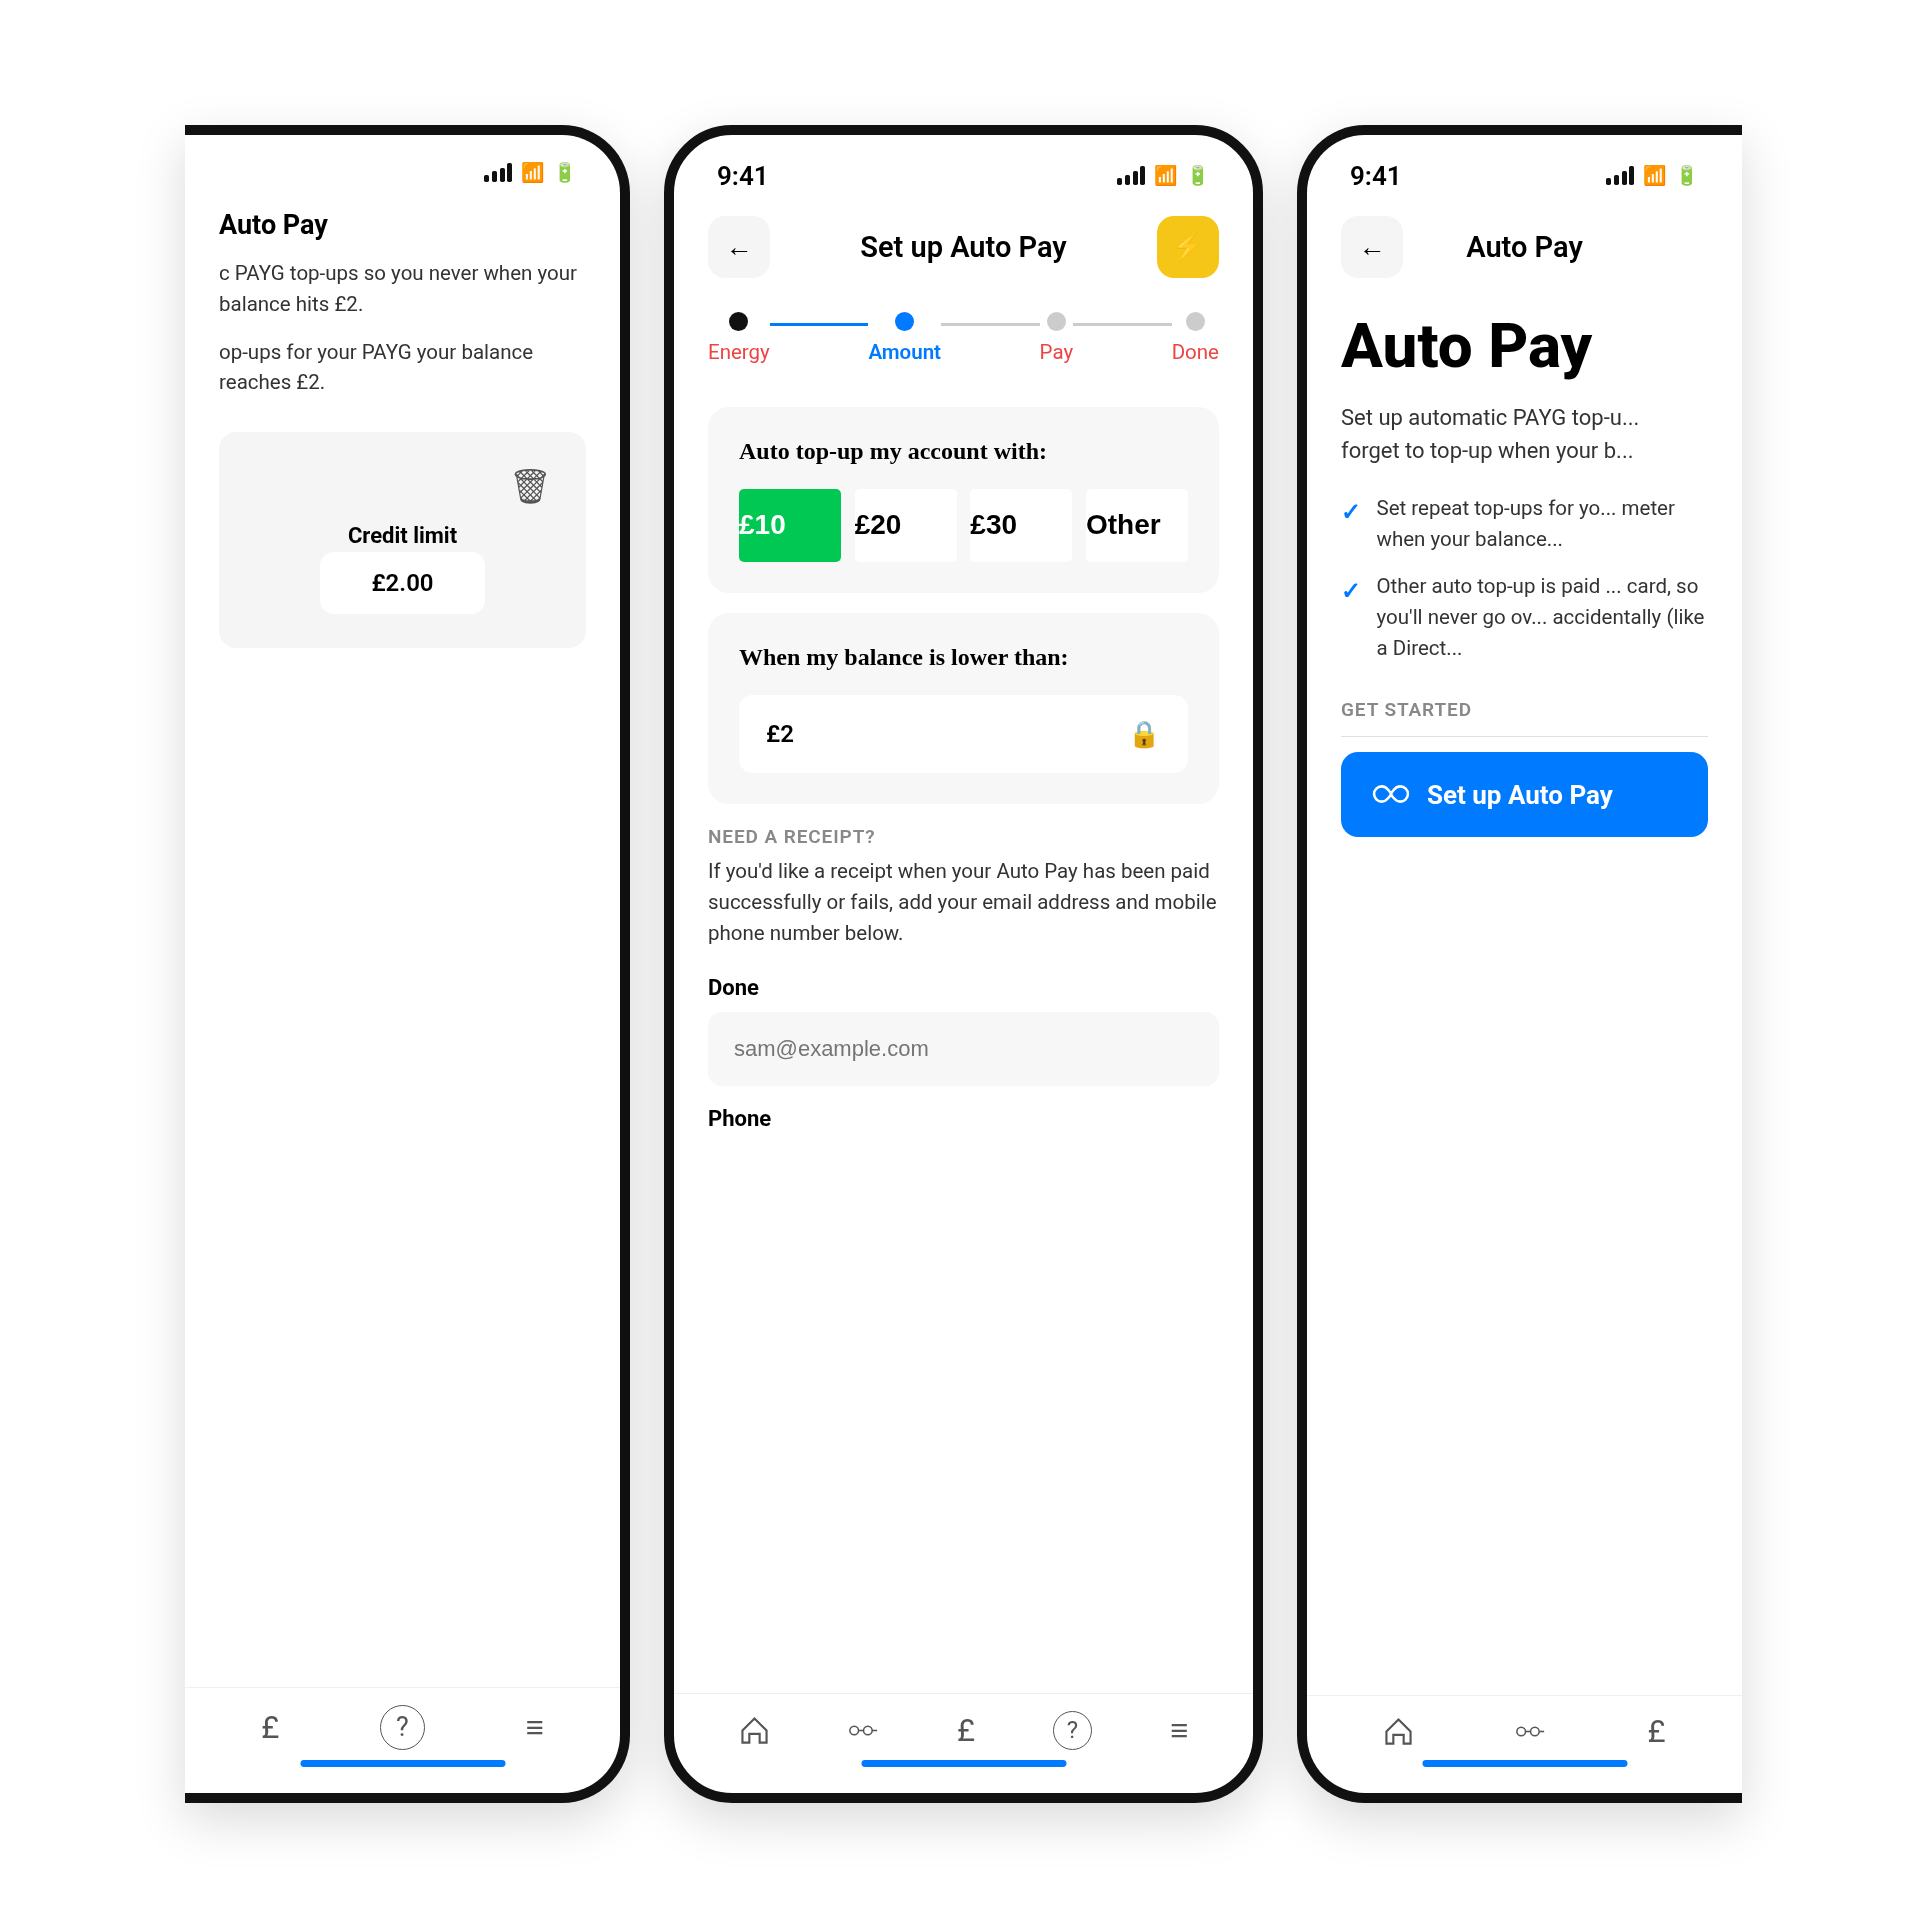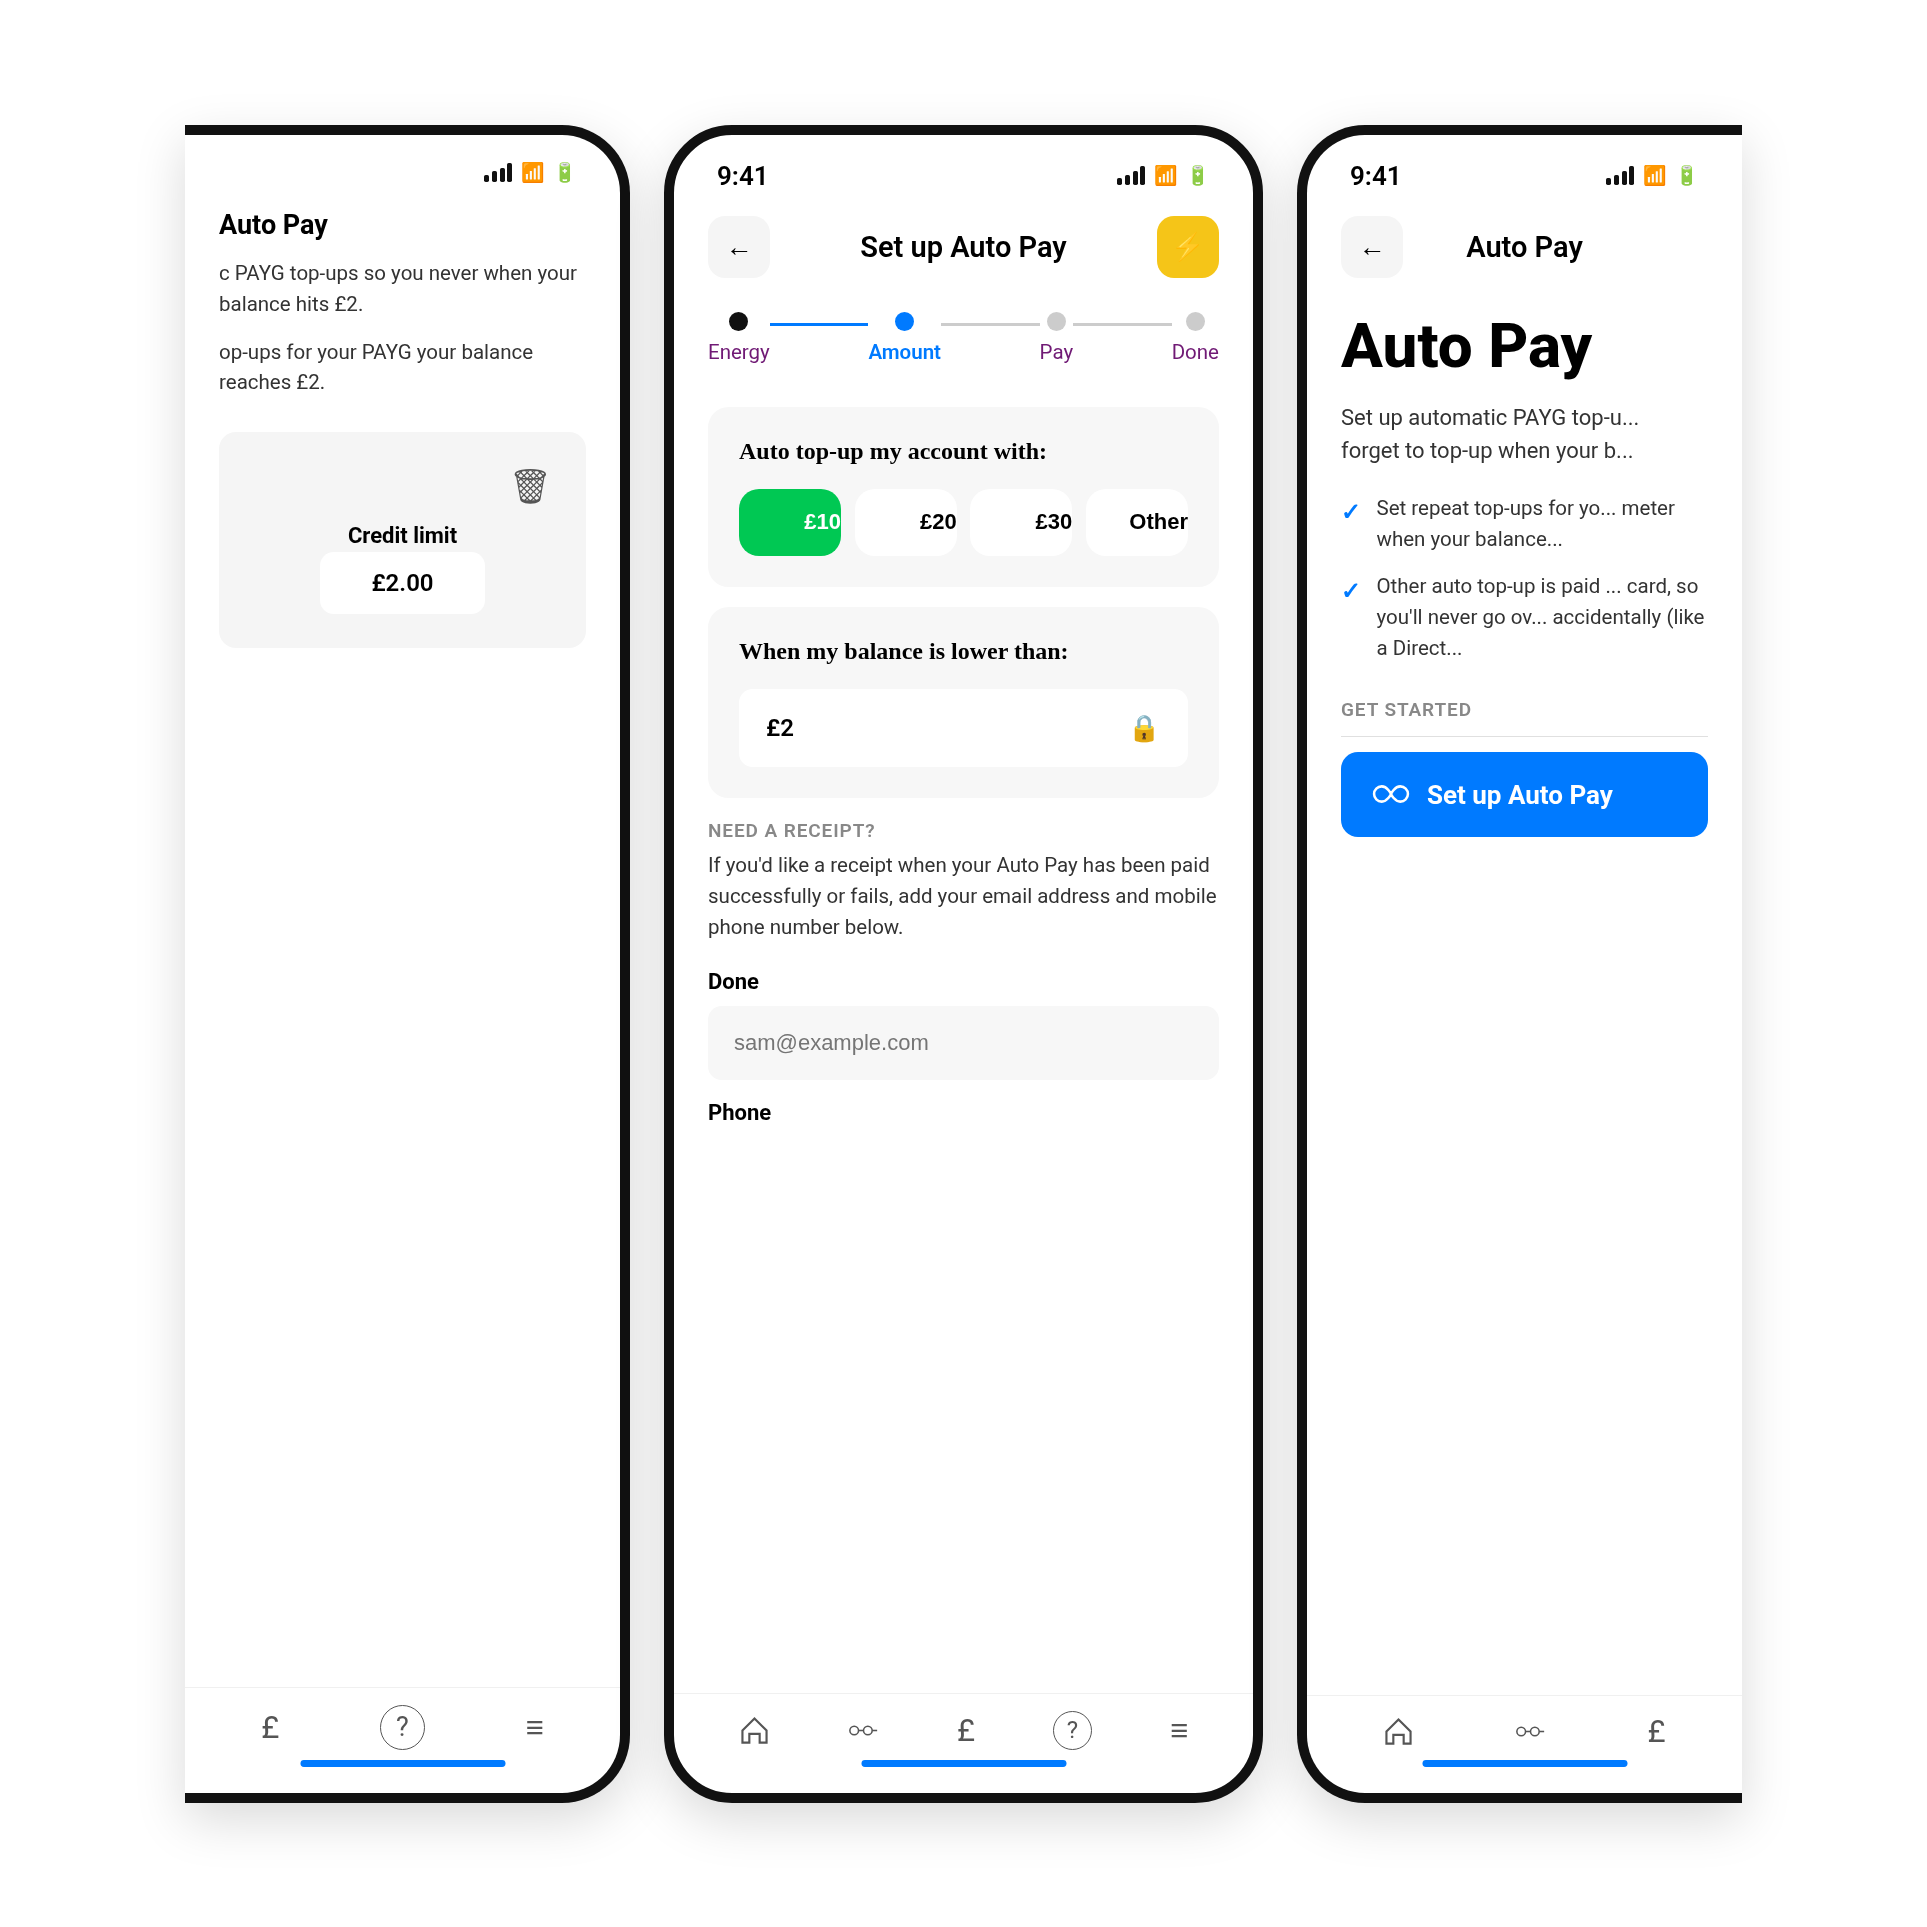--- a/index.html
+++ b/index.html
@@ -134,21 +134,21 @@
       background: #111;
     }
     .step-dot.active {
       background: #007AFF;
     }
     .step-dot.inactive {
       background: #ccc;
     }
     .step-text {
       font-size: 20.5px;
-      color: #701a75;
+      color: #ef4444;
     }
     .step-text.active {
       color: #007AFF;
       font-weight: 600;
     }
     .step-line {
       flex: 1;
       height: 2.6px;
       background: #ccc;
       margin-bottom: 27px;
@@ -176,24 +176,24 @@
       font-family: Liberation Serif, serif;
     }
     
     .amount-buttons {
       display: flex;
       gap: 13.7px;
     }
     .amount-btn {
       flex: 1;
       background: #ffffff;
-      border-radius: 20px;
+      border-radius: 5px;
       padding: 20.5px 0;
-      text-align: right;
-      font-size: 22px;
+      text-align: left;
+      font-size: 28px;
       font-weight: 600;
       border: none;
       cursor: pointer;
     }
     .amount-btn.selected {
       background: #00C853;
       color: #ffffff;
     }
     
     .balance-input-row {

